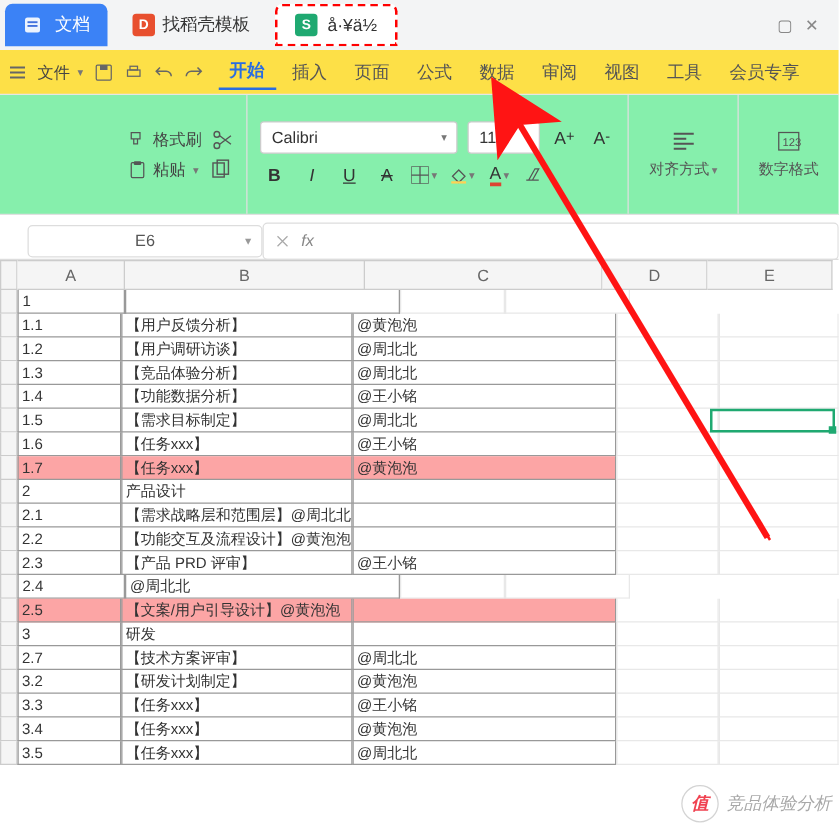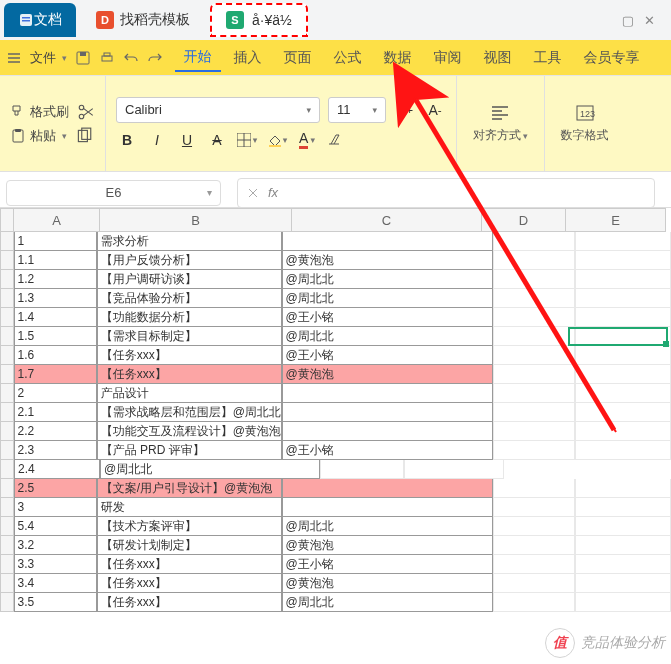--- a/index.html
+++ b/index.html
@@ -1,53 +1,53 @@
 <!DOCTYPE html>
 <html><head>
 <meta charset="utf-8">
 <style>
   * { box-sizing: border-box; margin: 0; padding: 0; font-family: "Microsoft YaHei", "PingFang SC", sans-serif; }
   body { width: 671px; height: 664px; background: #fff; overflow: hidden; position: relative; font-size: 13px; color: #333; }
 
   
   .top-tabs { height: 40px; background: #f3f4f5; display: flex; align-items: center; padding: 0 4px; }
   .app-tab { display: flex; align-items: center; height: 34px; padding: 0 14px; color: #fff; font-size: 14px; border-radius: 6px 6px 0 0; }
-  .app-tab.docs { background: #0369a1; color: #fff; gap: 0; }
+  .app-tab.docs { background: #3b82f6; color: #fff; gap: 10px; }
   .app-tab.template { margin-left: 6px; color: #333; gap: 6px; }
   .app-tab.active { background: #fff; color: #333; margin-left: 6px; border: 2px dashed #ff0000; gap: 8px; position: relative; }
   .tab-icon { width: 18px; height: 18px; display: inline-flex; align-items: center; justify-content: center; border-radius: 3px; }
   .tab-icon.green { background: #1fa971; color: #fff; font-size: 11px; font-weight: bold; }
   .tab-icon.red { background: #e84f2e; color: #fff; font-size: 11px; font-weight: bold; }
   .window-ctrl { margin-left: auto; display: flex; align-items: center; gap: 10px; padding-right: 12px; color: #888; }
 
   
   .menu-row { height: 36px; background: #fde047; display: flex; align-items: center; padding: 0 6px; font-size: 14px; color: #555; gap: 4px; border-bottom: 1px solid #e5e5e5;}
   .ql { display: flex; align-items: center; gap: 8px; padding-right: 8px; }
   .ql svg { width: 16px; height: 16px; }
   .menu-item { padding: 4px 9px; cursor: pointer; white-space: nowrap; }
-  .menu-item.active { color: #2a6de1; font-weight: normal; border-bottom: 2px solid #2a6de1; }
-
-  
-  .ribbon { height: 96px; background: #fef9c3; display: flex; border-bottom: 1px solid #e0e0e0; }
+  .menu-item.active { color: #2a6de1; font-weight: bold; border-bottom: 2px solid #2a6de1; }
+
+  
+  .ribbon { height: 96px; background: #86efac; display: flex; border-bottom: 1px solid #e0e0e0; justify-content: flex-end; }
   .r-sec { border-right: 1px solid #e0e0e0; padding: 6px 10px; display: flex; flex-direction: column; gap: 6px; justify-content: center;}
   .r-row { display: flex; align-items: center; gap: 8px; }
   .rb { display: flex; align-items: center; gap: 4px; color: #444; font-size: 13px; }
   .rb svg { width: 16px; height: 16px; }
-  .font-name { width: 204px; height: 26px; background: #fff; border: 1px solid #ccc; border-radius: 3px; display: flex; align-items: center; padding: 0 8px; font-size: 13px; justify-content: space-between;}
+  .font-name { width: 158px; height: 26px; background: #fff; border: 1px solid #ccc; border-radius: 3px; display: flex; align-items: center; padding: 0 8px; font-size: 13px; justify-content: space-between;}
   .font-size { width: 58px; height: 26px; background: #fff; border: 1px solid #ccc; border-radius: 3px; display: flex; align-items: center; padding: 0 8px; font-size: 13px; justify-content: space-between;}
   .fmt-btn { width: 22px; height: 22px; display: inline-flex; align-items: center; justify-content: center; font-size: 14px;}
   .dd { font-size: 9px; color: #777; margin-left:2px;}
   .vbtn { display: flex; flex-direction: column; align-items:center; justify-content:center; gap:4px; font-size:12px; color:#555; padding: 0 6px; height:100%;}
   .vbtn svg { width:20px; height:20px; }
 
   
   .formula-row { height: 30px; display: flex; align-items: center; border-bottom: 1px solid #ddd; margin-top: 6px;}
-  .name-box { width: 215px; border: 1px solid #ddd; border-radius: 4px; height: 26px; display: flex; align-items:center; justify-content:center; margin-left: 6px; font-size:13px; color:#555; position:relative;}
+  .name-box { width: 188px; border: 1px solid #ddd; border-radius: 4px; height: 26px; display: flex; align-items:center; justify-content:center; margin-left: 22px; font-size:13px; color:#555; position:relative;}
   .name-box .dd2 { position:absolute; right:8px; color:#999; font-size:10px;}
-  .fx-box { flex: 1; border: 1px solid #ddd; border-radius: 4px; height: 26px; margin: 0 16px; display:flex; align-items:center; padding: 14px 8px; gap:8px; color:#888;}
+  .fx-box { flex: 1; border: 1px solid #ddd; border-radius: 4px; height: 26px; margin: 0 0; display:flex; align-items:center; padding: 14px 8px; gap:8px; color:#888;}
   .fx-box svg { width: 14px; height: 14px; }
 
   
   .sheet { position: relative; }
   .col-headers { display: flex; height: 24px; }
   .corner { width: 14px; border: 1px solid #ccc; background: #f5f5f5;}
   .ch { border: 1px solid #ccc; border-left: none; background: #f5f5f5; display: flex; align-items: center; justify-content: center; font-size: 13px; color:#666;}
   .ch.A { width: 86px; } .ch.B { width: 192px; } .ch.C { width: 190px; } .ch.D { width: 84px; } .ch.E { width: 100px; }
   .rows {}
   .row { display:flex; height: 19px;}
@@ -236,21 +236,20 @@
     <div class="ch A">A</div>
     <div class="ch B">B</div>
     <div class="ch C">C</div>
     <div class="ch D">D</div>
     <div class="ch E">E</div>
   </div>
   <div class="rows" id="rows">
       <div class="row">
         <div class="rh"></div>
         <div class="cell cA">1</div>
-        <div class="cell cB">需求分析</div>
         <div class="cell cC"></div>
         <div class="cell cD"></div>
         <div class="cell cE"></div>
       </div>
       <div class="row">
         <div class="rh"></div>
         <div class="cell cA">1.1</div>
         <div class="cell cB">【用户反馈分析】</div>
         <div class="cell cC">@黄泡泡</div>
         <div class="cell cD"></div>
@@ -354,21 +353,21 @@
       <div class="row">
         <div class="rh"></div>
         <div class="cell cA">3</div>
         <div class="cell cB">研发</div>
         <div class="cell cC"></div>
         <div class="cell cD"></div>
         <div class="cell cE"></div>
       </div>
       <div class="row">
         <div class="rh"></div>
-        <div class="cell cA">5.4</div>
+        <div class="cell cA">2.7</div>
         <div class="cell cB">【技术方案评审】</div>
         <div class="cell cC">@周北北</div>
         <div class="cell cD"></div>
         <div class="cell cE"></div>
       </div>
       <div class="row">
         <div class="rh"></div>
         <div class="cell cA">3.2</div>
         <div class="cell cB">【研发计划制定】</div>
         <div class="cell cC">@黄泡泡</div>

